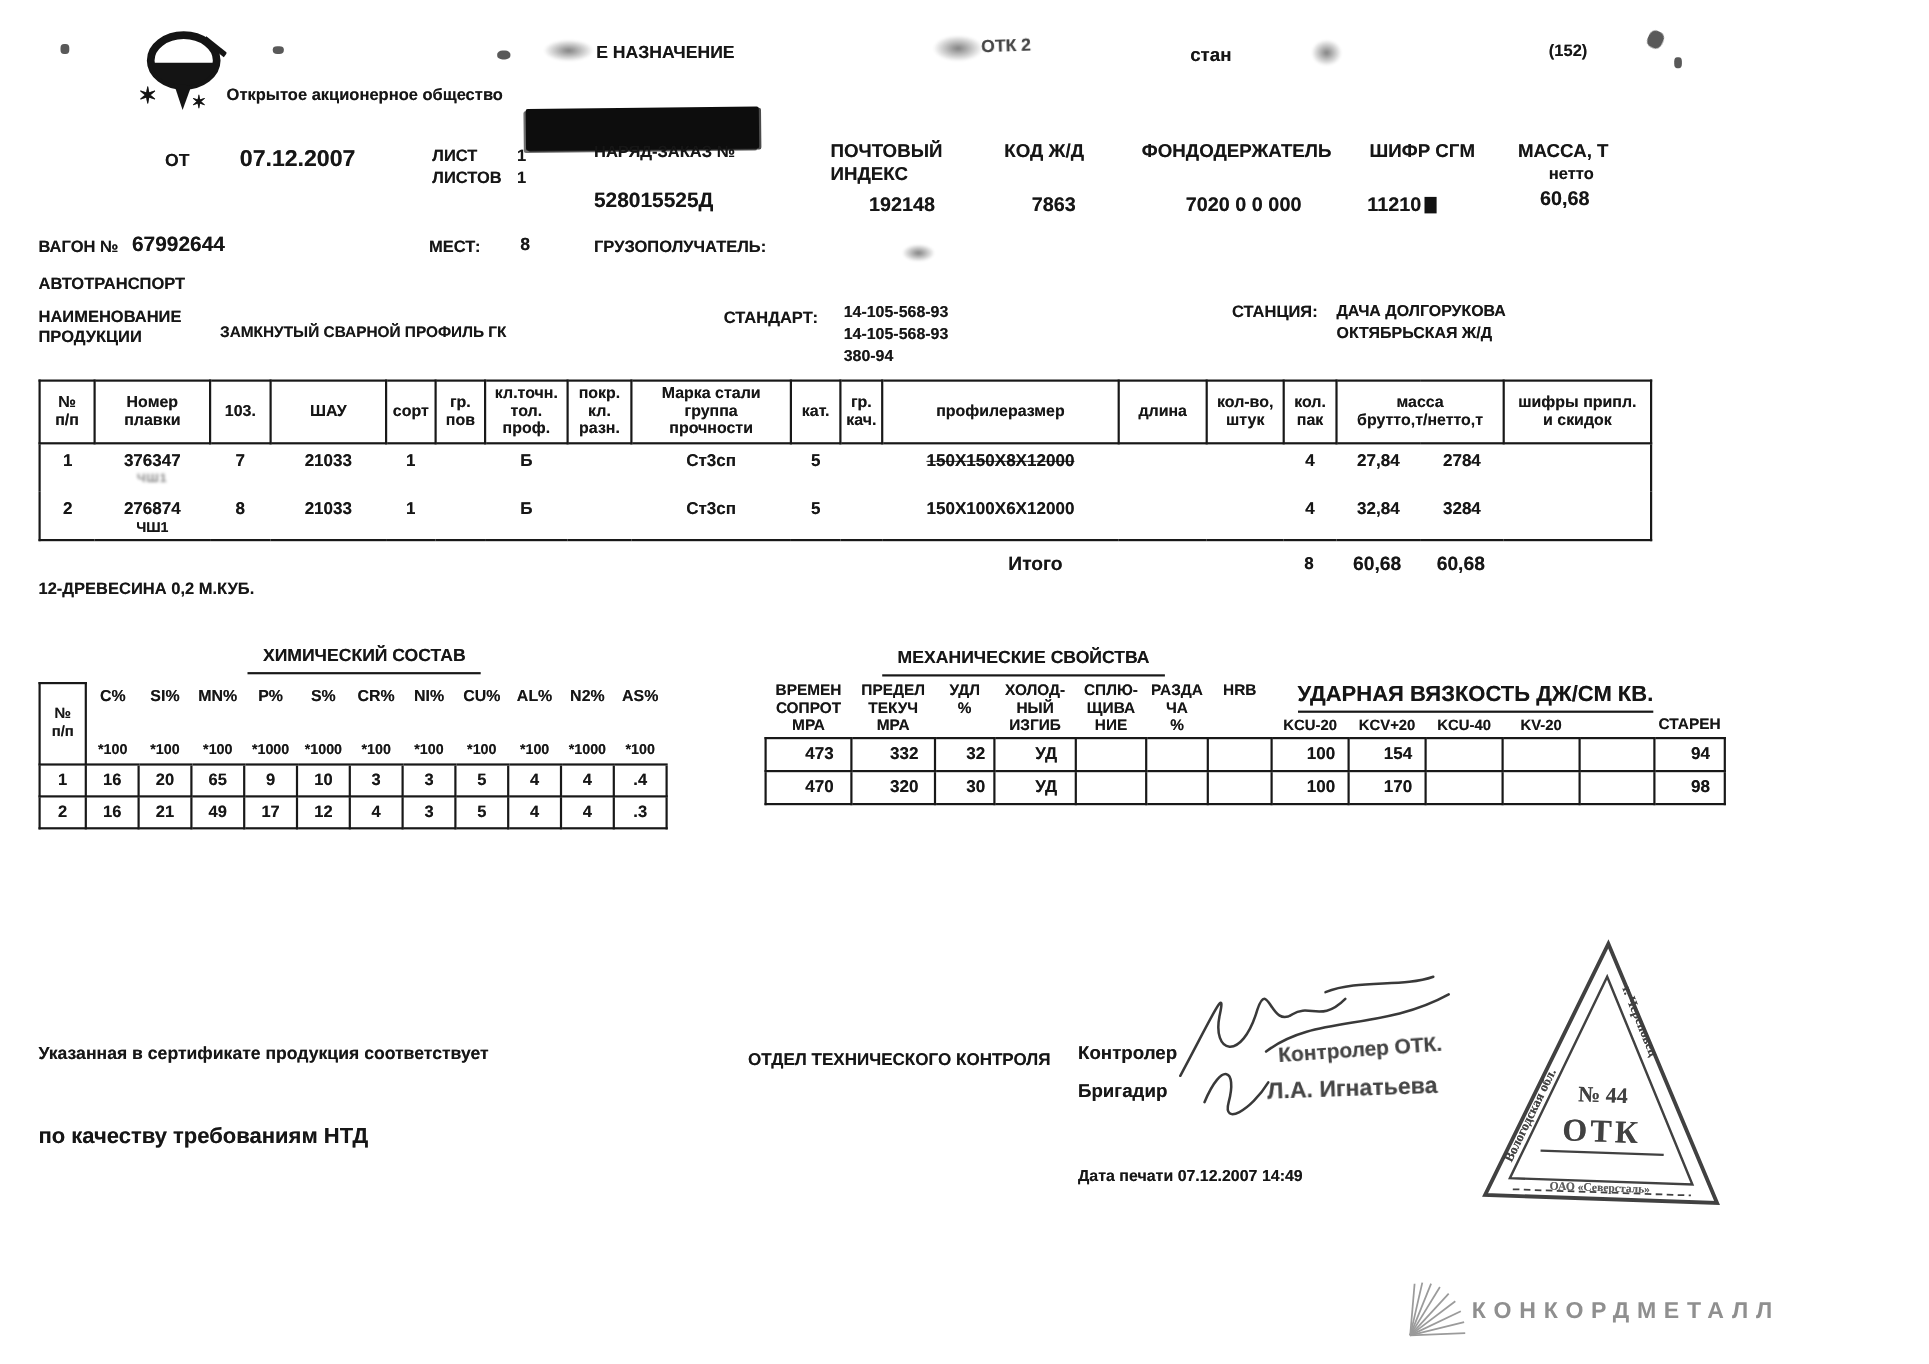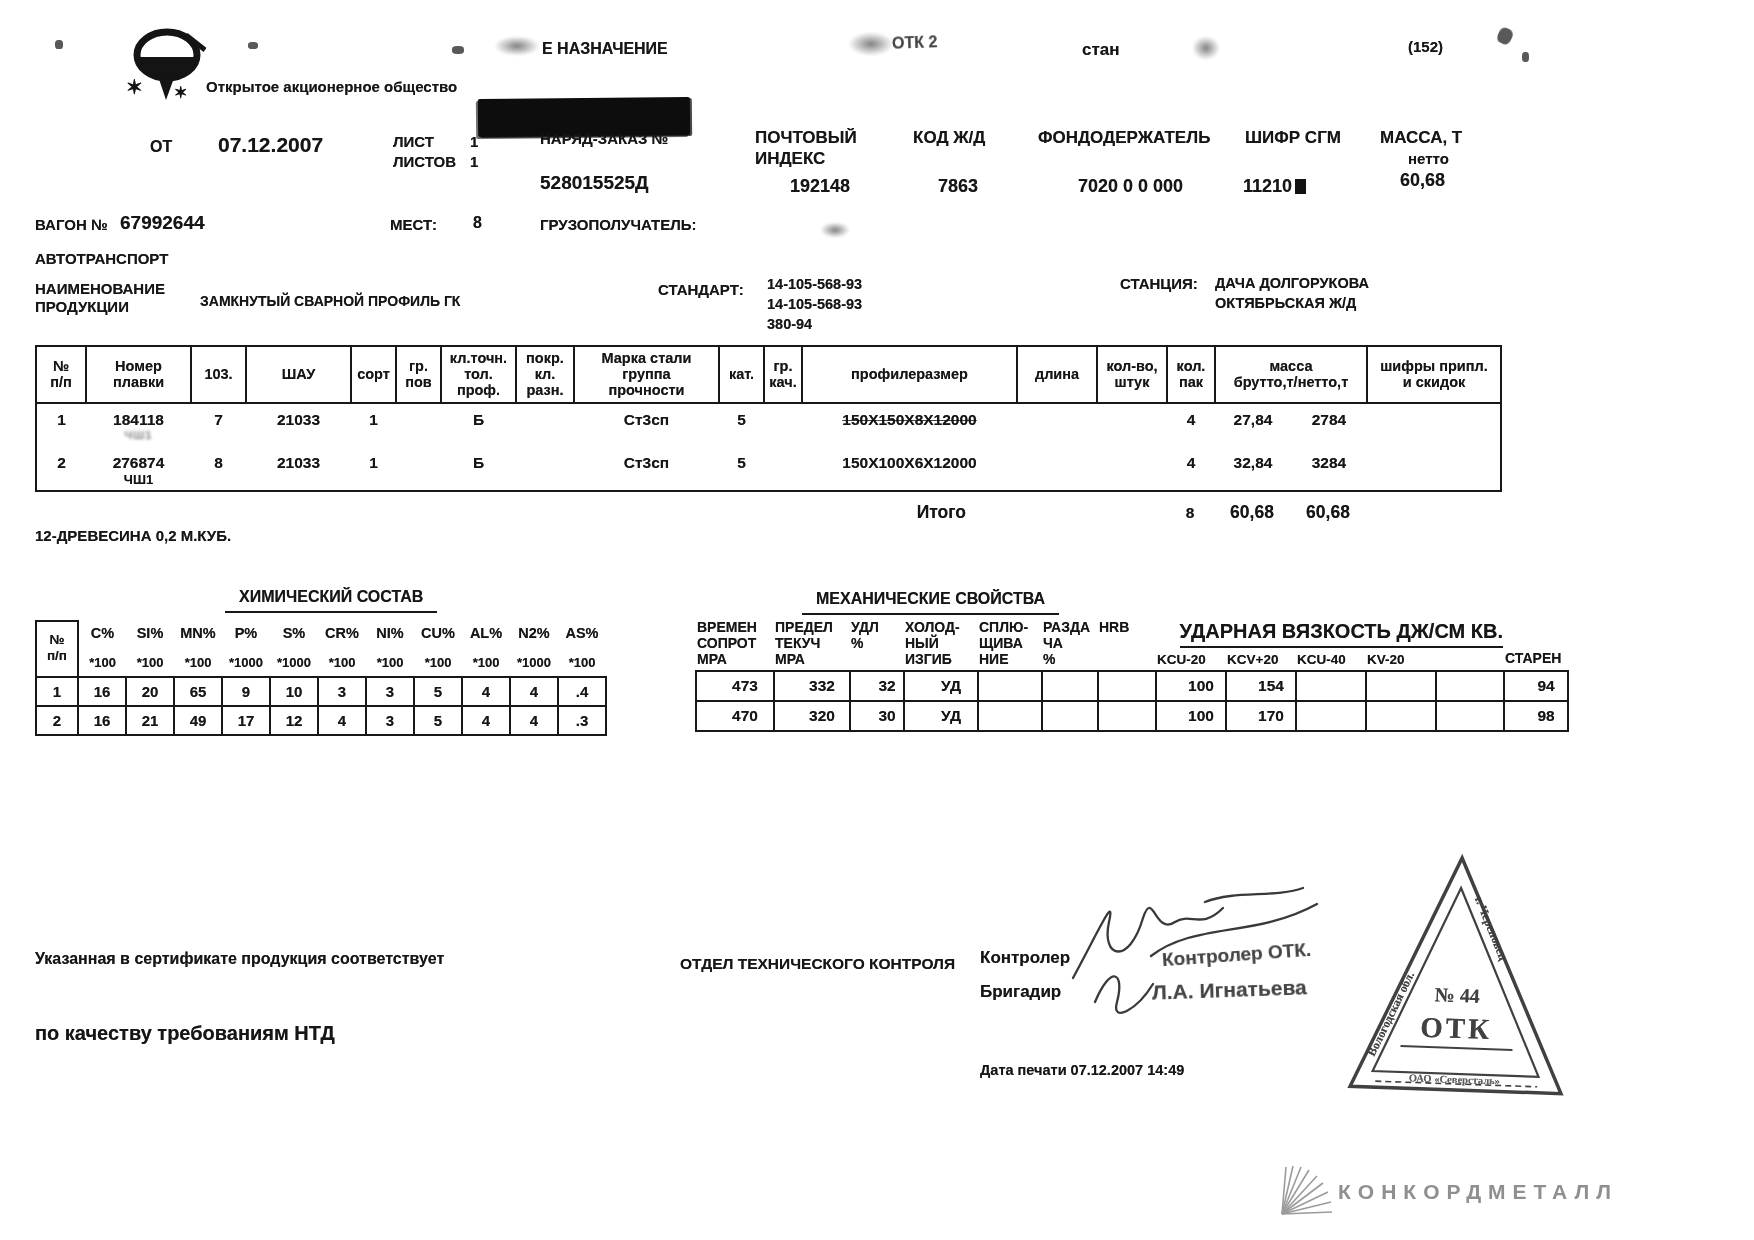--- a/index.html
+++ b/index.html
@@ -25,27 +25,27 @@
   .mtable th{border:2.5px solid #181818;font-size:14.5px;line-height:1.12;padding:3px 1px;
              white-space:pre-line;vertical-align:middle;text-align:center;font-weight:700;}
   .mtable td{border:none;text-align:center;font-size:15.5px;padding:7px 2px 2px;vertical-align:top;}
   .mtable tbody tr{height:44px;}
   .ttable{position:absolute;left:35px;top:500px;width:1465px;}
   .ttable td{border:none;text-align:center;font-size:17.5px;padding:2px;}
   
   .chem{position:absolute;left:35px;top:620px;text-align:center;}
   .chem thead th{border-bottom:2.5px solid #181818;vertical-align:top;padding:4px 0 6px;font-weight:700;}
   .chem thead th .el{font-size:14.5px;}
-  .chem thead th .mult{font-size:13px;margin-top:14px;}
+  .chem thead th .mult{font-size:13px;margin-top:32px;}
   .chem thead th.corner{border:2.5px solid #181818;font-size:13.5px;vertical-align:middle;}
   .chem tbody td{border:2.5px solid #181818;font-size:15px;height:25px;}
   
   .mech{position:absolute;left:695px;top:616px;text-align:center;}
   .mech thead th{border:none;font-size:14px;line-height:1.14;white-space:pre-line;
-                 vertical-align:top;padding:4px 1px 0;text-align:left;font-weight:700;}
+                 vertical-align:top;padding:4px 1px 0;text-align:center;font-weight:700;}
   .mech thead th.imp-title{text-align:right;font-size:20px;padding-left:6px;}
   .mech thead th.imp-title .t{display:inline-block;border-bottom:2.5px solid #181818;padding-bottom:3px;}
   .mech thead th.imp-col{vertical-align:bottom;padding-bottom:3px;font-size:13.5px;}
   .mech thead th.staren{vertical-align:bottom;padding-bottom:3px;font-size:14px;}
   .mech tbody td{border:2.5px solid #181818;font-size:15.5px;height:26px;padding-left:21px;}
   .sec-title{font-size:16px;border-bottom:2.5px solid #181818;padding:0 14px 5px;}
 </style>
 </head>
 <body>
 
@@ -170,21 +170,21 @@
 пак</th>
         <th colspan="2">масса
 брутто,т/нетто,т</th>
         <th>шифры припл.
 и скидок</th>
       </tr>
     </thead>
     <tbody>
       <tr>
         <td>1</td>
-        <td><span>184118</span><span class="smudge">ЧШ1</span></td>
+        <td><span>376347</span><span class="smudge">ЧШ1</span></td>
         <td>7</td>
         <td>21033</td>
         <td>1</td>
         <td></td>
         <td>Б</td>
         <td></td>
         <td>Ст3сп</td>
         <td>5</td>
         <td></td>
         <td class="degraded">150Х150Х8Х12000</td>

